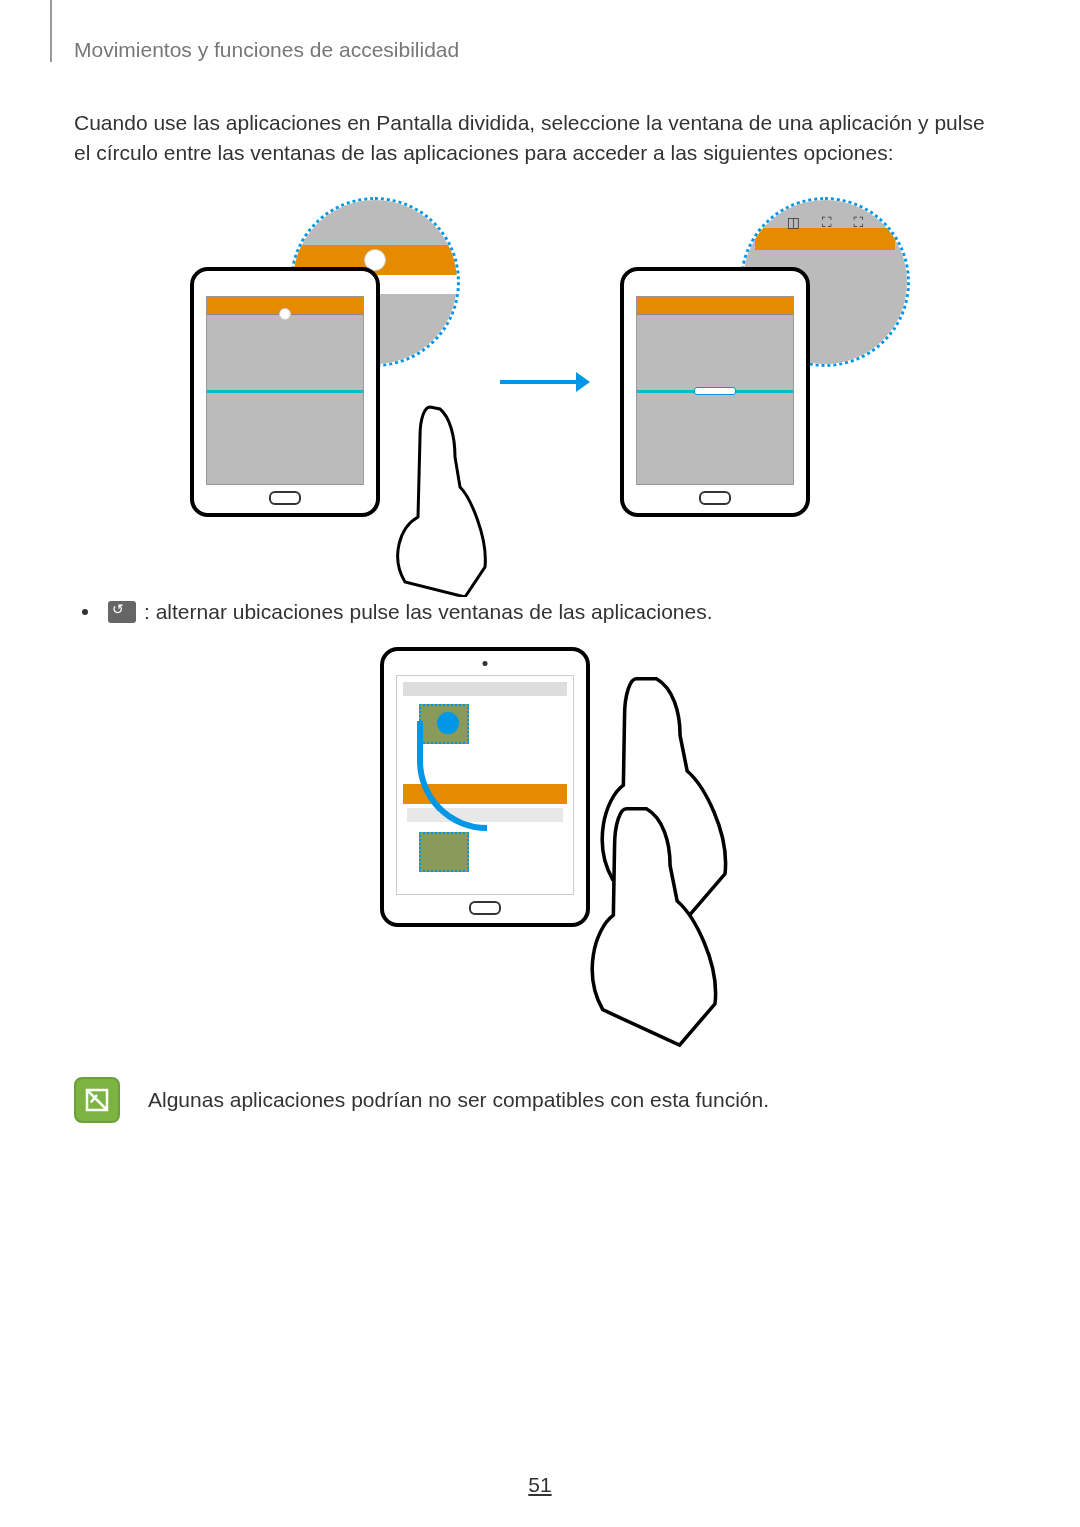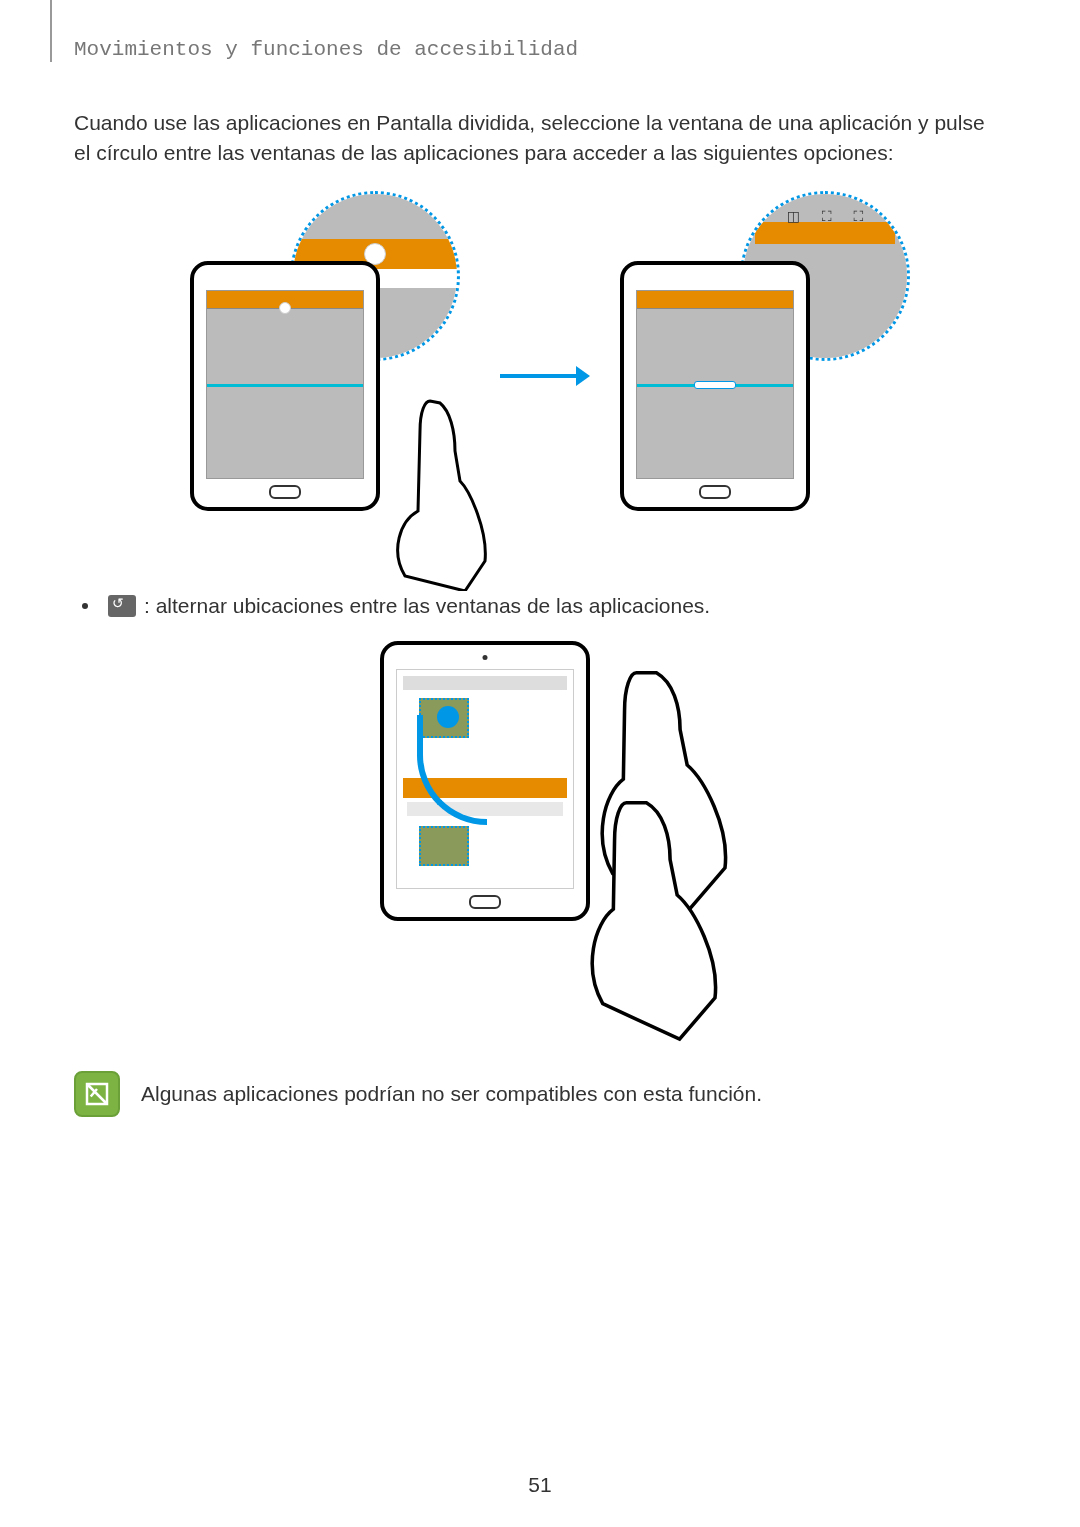--- a/index.html
+++ b/index.html
@@ -18,39 +18,38 @@
       width: 2px;
       height: 62px;
       background: #999;
     }
     .breadcrumb {
       position: absolute;
       top: 38px;
       left: 74px;
       font-size: 21px;
       color: #777;
-      font-family: Liberation Mono, monospace;
     }
     .content {
       position: absolute;
       top: 108px;
       left: 74px;
       right: 74px;
     }
     .section-title {
       font-size: 27px;
       font-weight: bold;
       color: #222;
       margin-bottom: 20px;
     }
     .paragraph {
       font-size: 21px;
       color: #333;
       line-height: 1.45;
-      margin-bottom: 22px;
+      margin-bottom: 28px;
     }
     .figure-row {
       display: flex;
       justify-content: center;
       align-items: center;
       gap: 40px;
       margin-bottom: 30px;
     }
     .tablet {
       width: 190px;
@@ -186,32 +185,32 @@
     .curve-arrow{
       position:absolute;width:70px;height:110px;border:6px solid #0097e6;
       border-right:none;border-top:none;border-radius:0 0 0 80px;
       left:20px;top:45px;
     }
     .curve-arrow::after{
       content:"";position:absolute;bottom:-12px;right:-6px;
       border-left:14px solid #0097e6;border-top:10px solid transparent;border-bottom:10px solid transparent;
     }
     .note-row{
-      display:flex;align-items:center;gap:21px;margin-top:10px;
+      display:flex;align-items:center;gap:28px;margin-top:10px;
     }
     .note-icon{
       width:46px;height:46px;border-radius:8px;background:#7cb342;
       display:flex;align-items:center;justify-content:center;flex-shrink:0;color:#fff;
       border:2px solid #6aa037;
     }
     .note-icon svg{width:30px;height:30px;}
     .note-text{font-size:21px;color:#333;}
     .page-number{
       position:absolute;bottom:30px;left:50%;transform:translateX(-50%);
-      font-size:21px;color:#333;
+      font-size:21px;color:#333;text-decoration:underline;
     }
   </style>
 </head>
 <body>
 
 <div class="header-line"></div>
 <div class="breadcrumb">Movimientos y funciones de accesibilidad</div>
 
 <div class="content">
   <p class="paragraph">Cuando use las aplicaciones en Pantalla dividida, seleccione la ventana de una aplicación y pulse el círculo entre las ventanas de las aplicaciones para acceder a las siguientes opciones:</p>
@@ -258,21 +257,21 @@
           <div style="position:absolute;top:50%;left:50%;transform:translate(-50%,-3px);width:42px;height:8px;border:1px solid #0097e6;border-radius:3px;background:#fff;"></div>
         </div>
       </div>
     </div>
   </div>
 
   <ul class="bullets">
     <li>
       <span class="bullet-dot"></span>
       <span class="bullet-icon swap-icon"></span>
-      <span> : alternar ubicaciones entre las ventanas de las aplicaciones.</span>
+      <span> : alternar ubicaciones pulse las ventanas de las aplicaciones.</span>
     </li>
   </ul>
 
   <div class="figure-single">
     <div style="position:relative;width:320px;height:380px;">
       <div class="tablet-big" style="position:absolute;top:0;left:0;">
         <div class="screen-big">
           <div class="band" style="top:6px;height:14px;background:#ddd;"></div>
           <div class="thumb" style="top:28px;left:22px;"></div>
           <div style="position:absolute;top:36px;left:40px;width:22px;height:22px;border-radius:50%;background:#0097e6;"></div>

